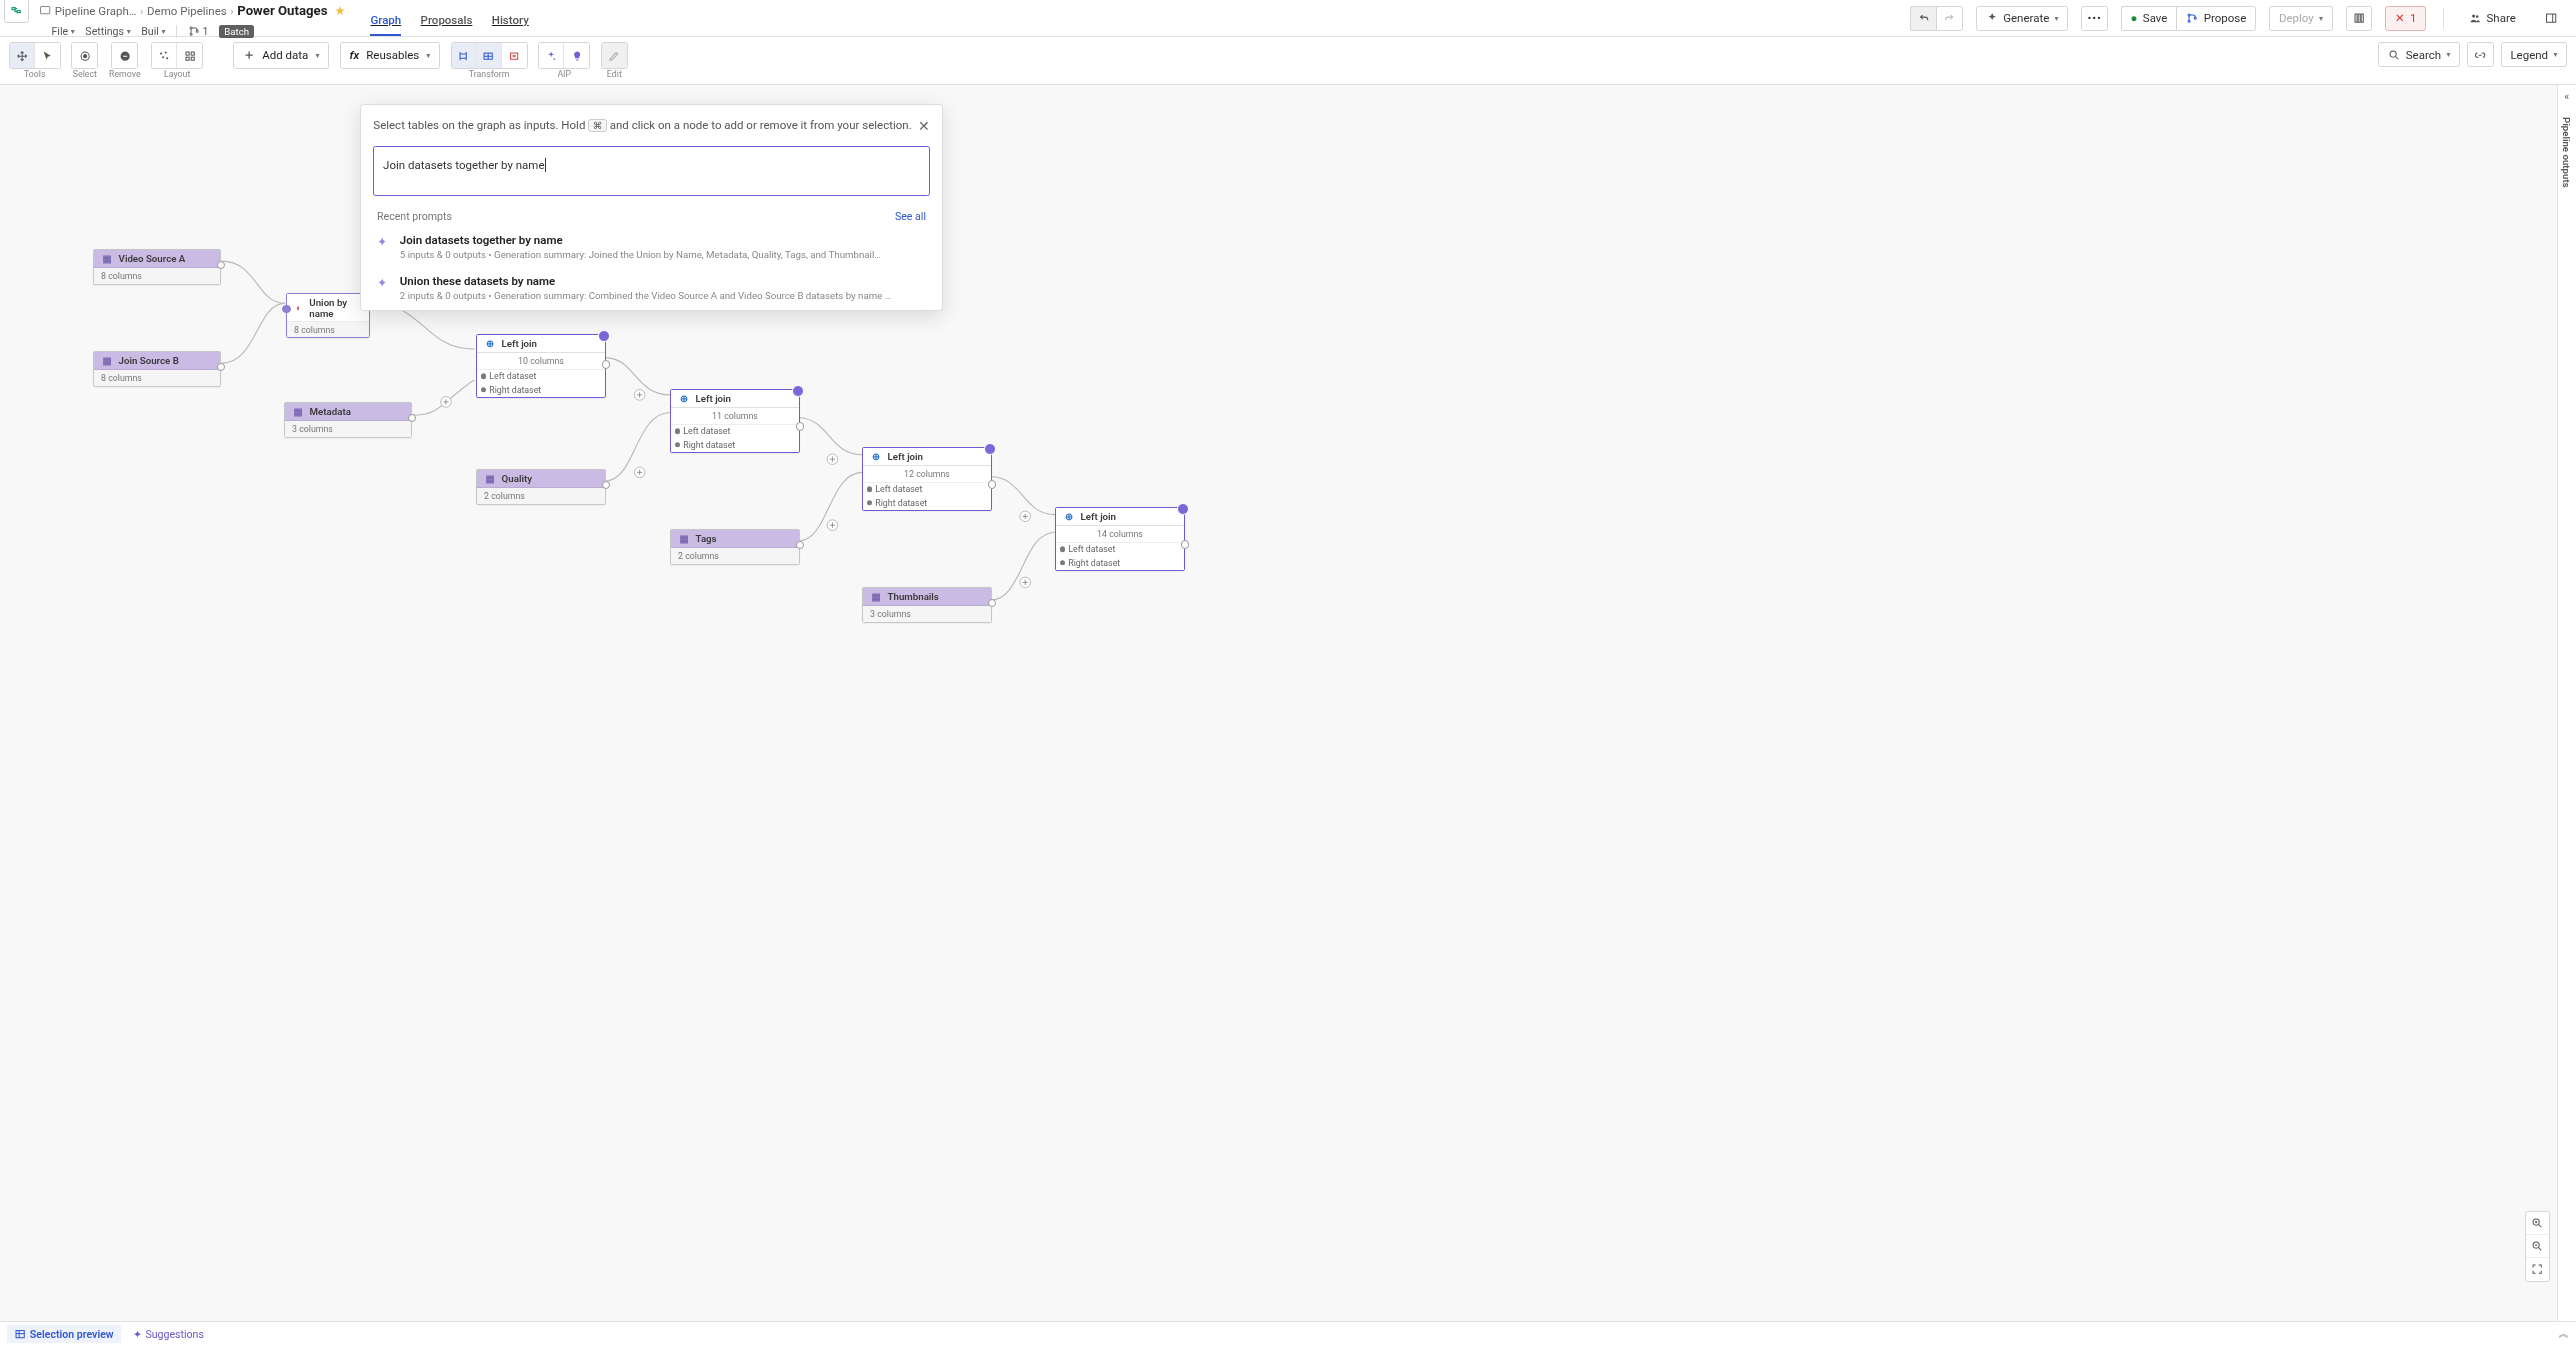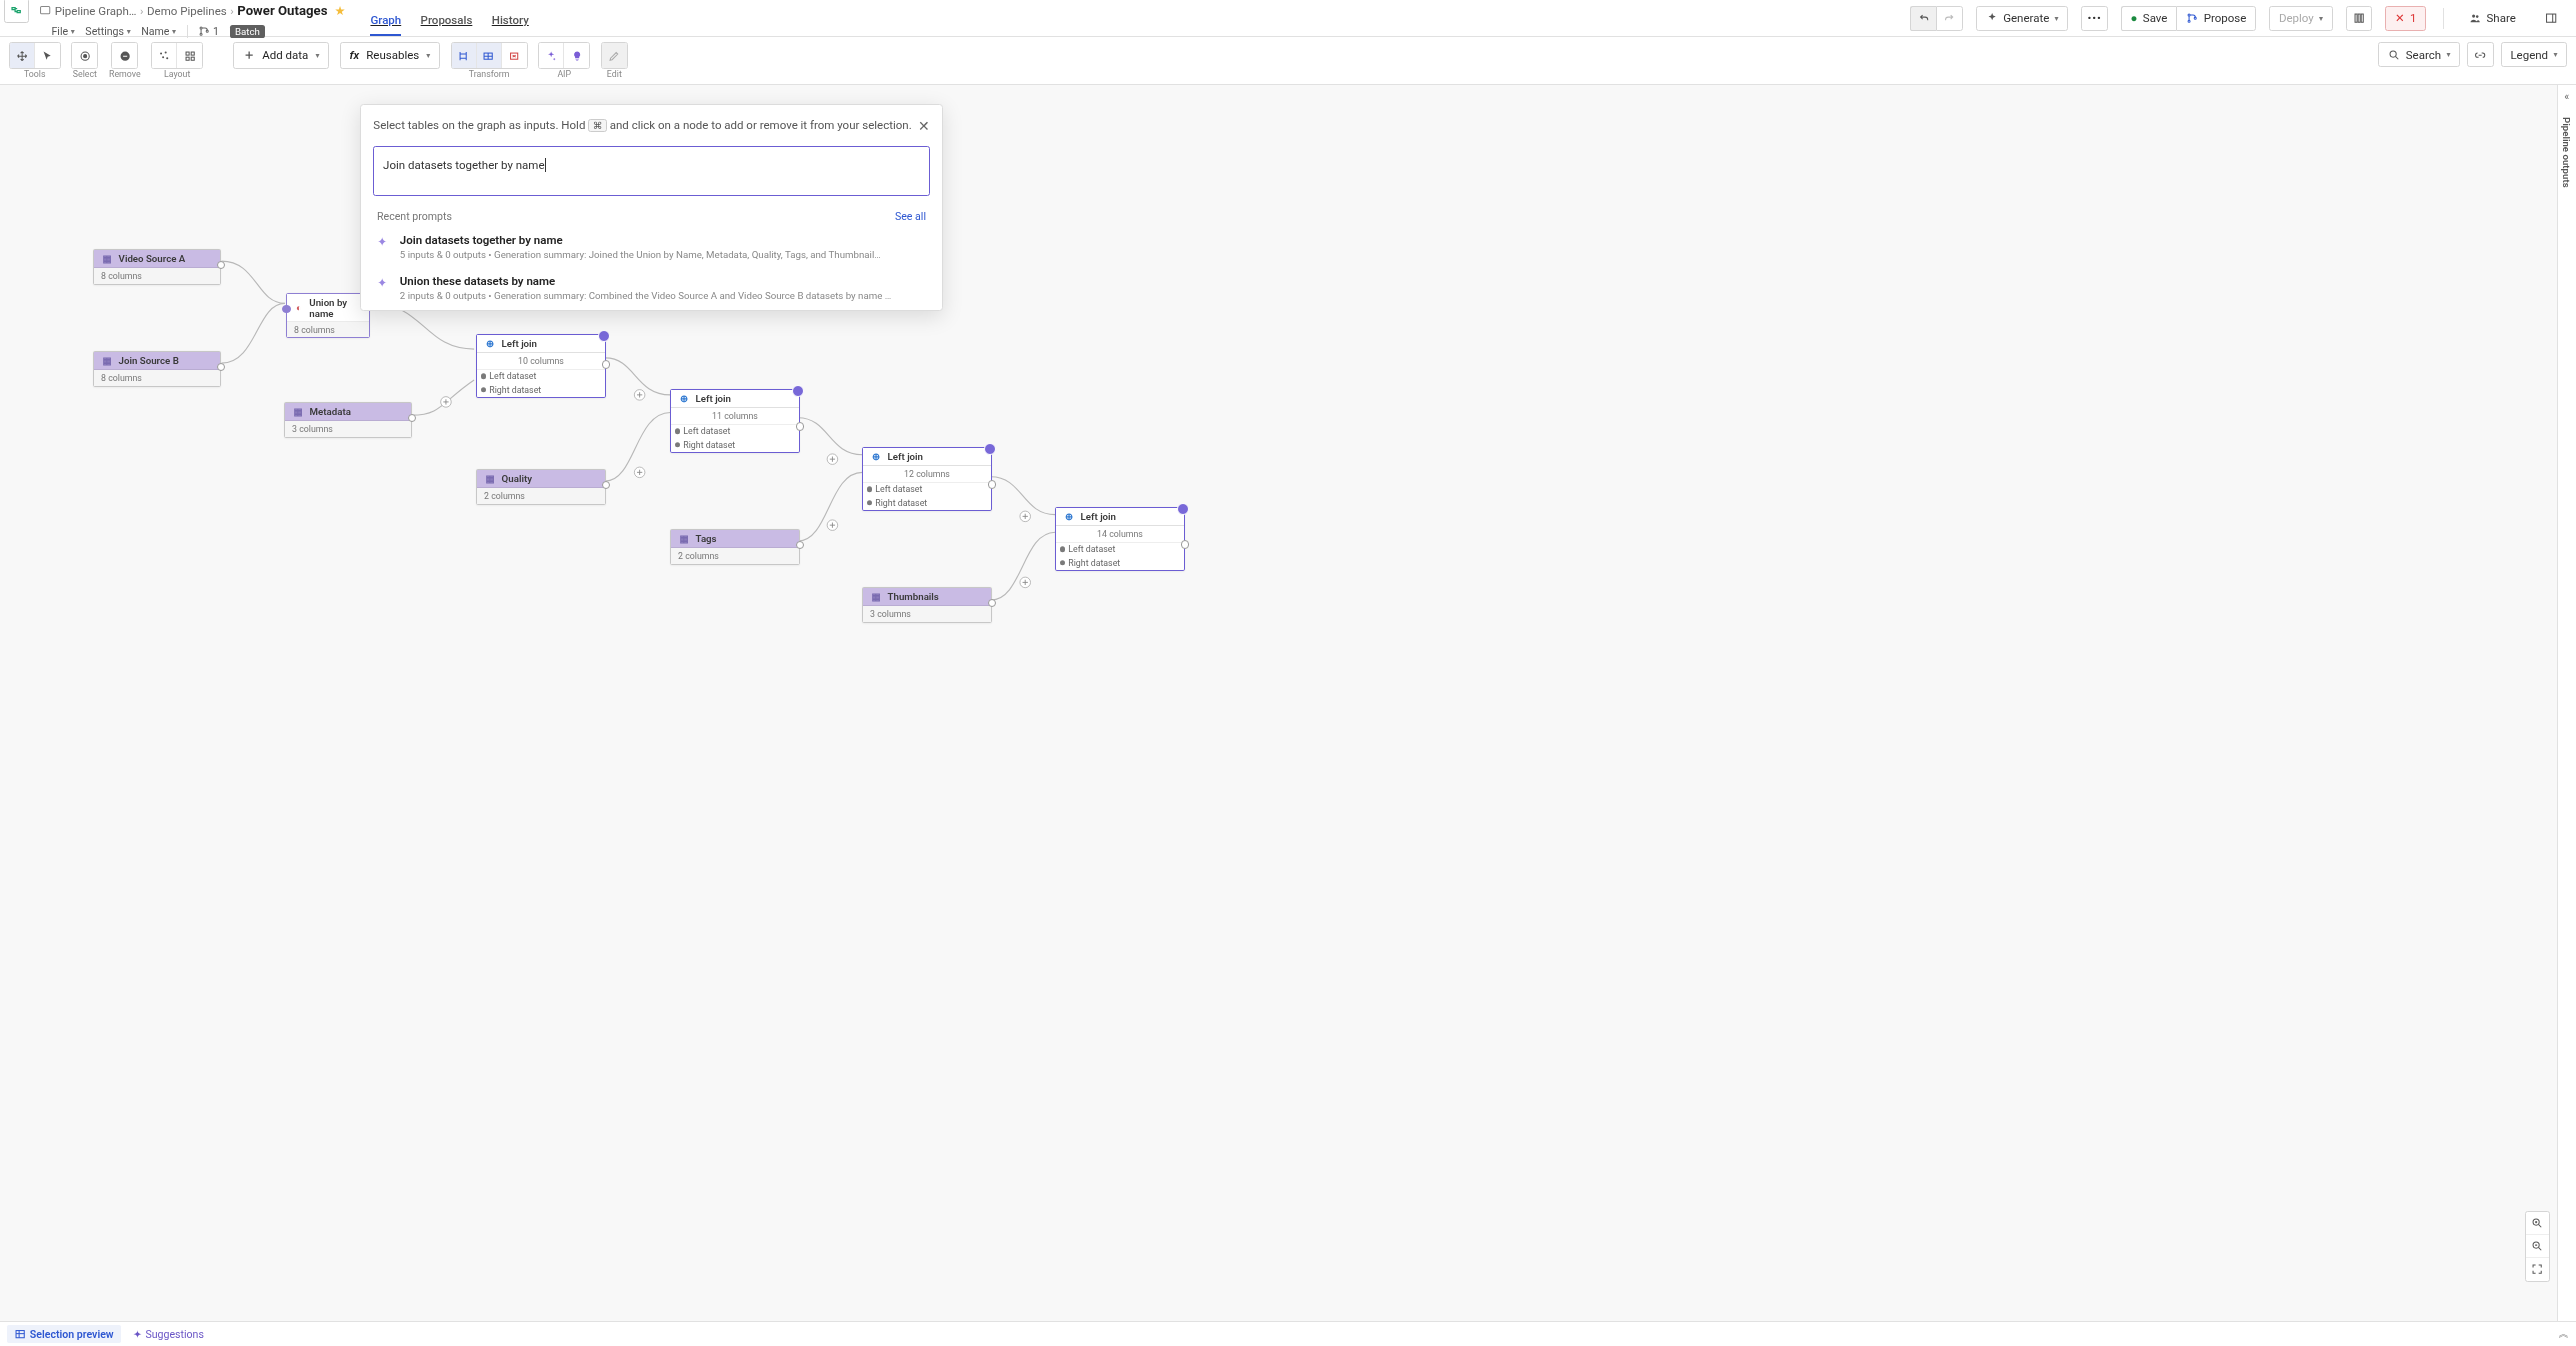--- a/index.html
+++ b/index.html
@@ -128,21 +128,21 @@
     <div class="menu-row">
       <span class="menu-item">
           <span>File</span>
           <span class="caret-down">▾</span>
         </span>
       <span class="menu-item">
           <span>Settings</span>
           <span class="caret-down">▾</span>
         </span>
       <span class="menu-item">
-          <span>Name</span>
+          <span>Buil</span>
           <span class="caret-down">▾</span>
         </span>
       <span class="divider"></span>
       <span class="menu-item">
         <svg class="ico" viewBox="0 0 24 24" fill="none" stroke="#666" stroke-width="2">
             <circle cx="6" cy="6" r="2"></circle>
             <circle cx="6" cy="18" r="2"></circle>
             <circle cx="18" cy="12" r="2"></circle>
             <path d="M6 8v8M8 6h6a4 4 0 0 1 4 4"></path>
           </svg>

